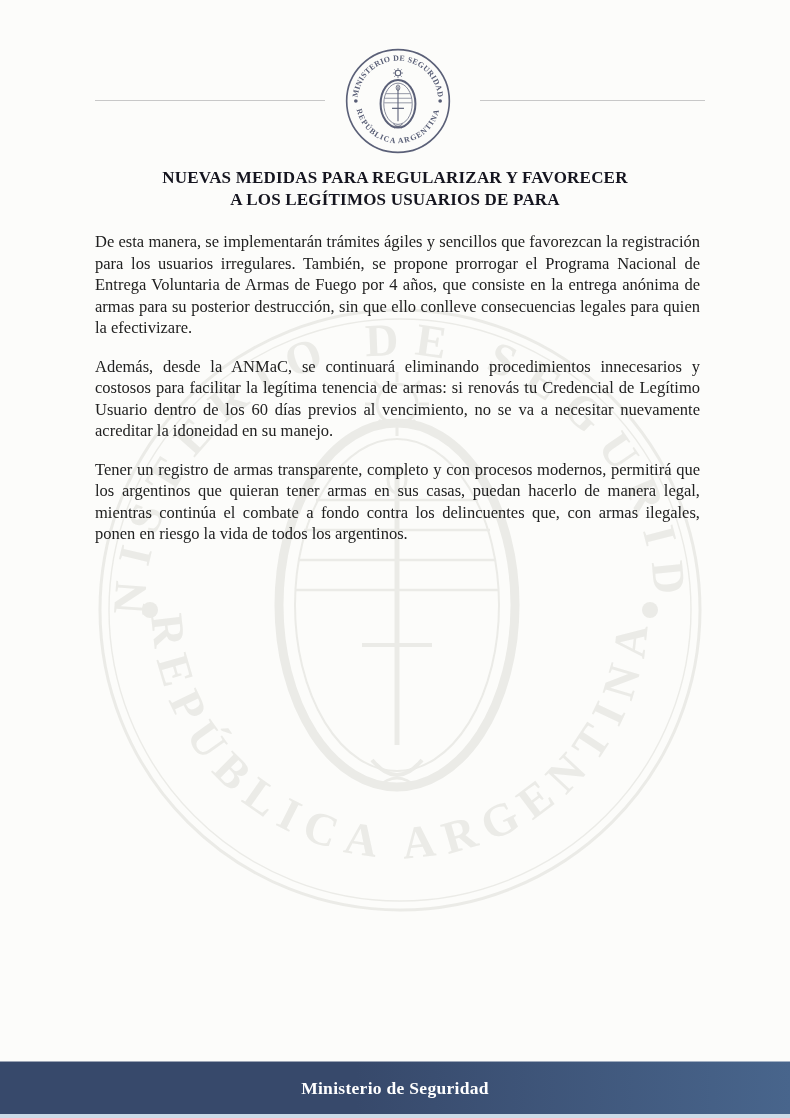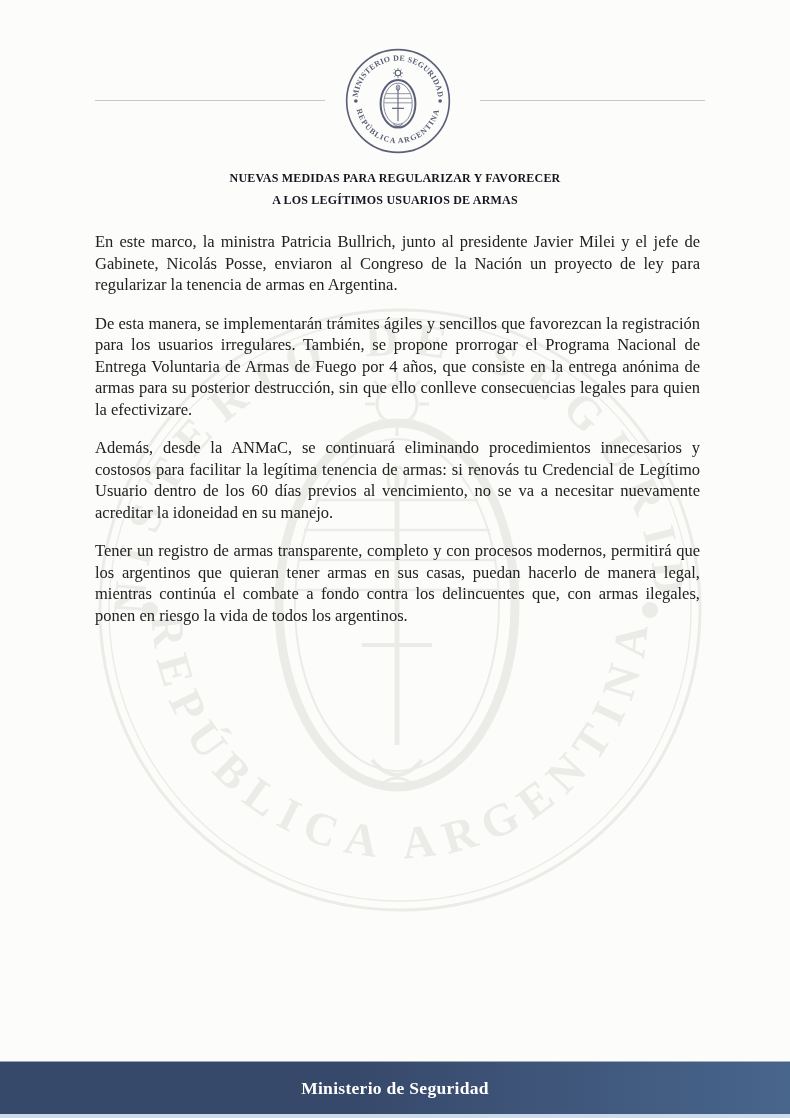--- a/index.html
+++ b/index.html
@@ -34,21 +34,21 @@
   }
   .rule{
     position:absolute;top:100px;height:1px;background:var(--rule);
   }
   .rule.left{left:95px;width:230px;}
   .rule.right{left:480px;width:225px;}
   .title{
     position:absolute;top:167px;left:0;width:790px;
     text-align:center;
     font-weight:bold;
-    font-size:12px;
+    font-size:17px;
     line-height:22px;
     color:var(--title);
     letter-spacing:.2px;
   }
   .doc-body{
     position:absolute;top:231px;left:95px;width:605px;
     font-size:16.5px;
     line-height:21.5px;
     color:var(--text);
     text-align:justify;
@@ -172,25 +172,24 @@
         </text>
         <text class="seal-text" font-size="8.6" letter-spacing="1.1" text-anchor="middle">
           <textPath href="#seal-bottom" startOffset="50%">REPÚBLICA ARGENTINA</textPath>
         </text>
       </g>
     </svg>
   </div>
 
   <div class="title">
     <div>NUEVAS MEDIDAS PARA REGULARIZAR Y FAVORECER</div>
-    <div>A LOS LEGÍTIMOS USUARIOS DE ARMAS</div>
+    <div>A LOS LEGÍTIMOS USUARIOS DE PARA</div>
   </div>
 
   <div class="doc-body">
-    <p>En este marco, la ministra Patricia Bullrich, junto al presidente Javier Milei y el jefe de Gabinete, Nicolás Posse, enviaron al Congreso de la Nación un proyecto de ley para regularizar la tenencia de armas en Argentina.</p>
     <p>De esta manera, se implementarán trámites ágiles y sencillos que favorezcan la registración para los usuarios irregulares. También, se propone prorrogar el Programa Nacional de Entrega Voluntaria de Armas de Fuego por 4 años, que consiste en la entrega anónima de armas para su posterior destrucción, sin que ello conlleve consecuencias legales para quien la efectivizare.</p>
     <p>Además, desde la ANMaC, se continuará eliminando procedimientos innecesarios y costosos para facilitar la legítima tenencia de armas: si renovás tu Credencial de Legítimo Usuario dentro de los 60 días previos al vencimiento, no se va a necesitar nuevamente acreditar la idoneidad en su manejo.</p>
     <p>Tener un registro de armas transparente, completo y con procesos modernos, permitirá que los argentinos que quieran tener armas en sus casas, puedan hacerlo de manera legal, mientras continúa el combate a fondo contra los delincuentes que, con armas ilegales, ponen en riesgo la vida de todos los argentinos.</p>
   </div>
 
   <div class="footer-bar">
     <span class="footer-label">Ministerio de Seguridad</span>
   </div>
   <div class="footer-strip"></div>
 

